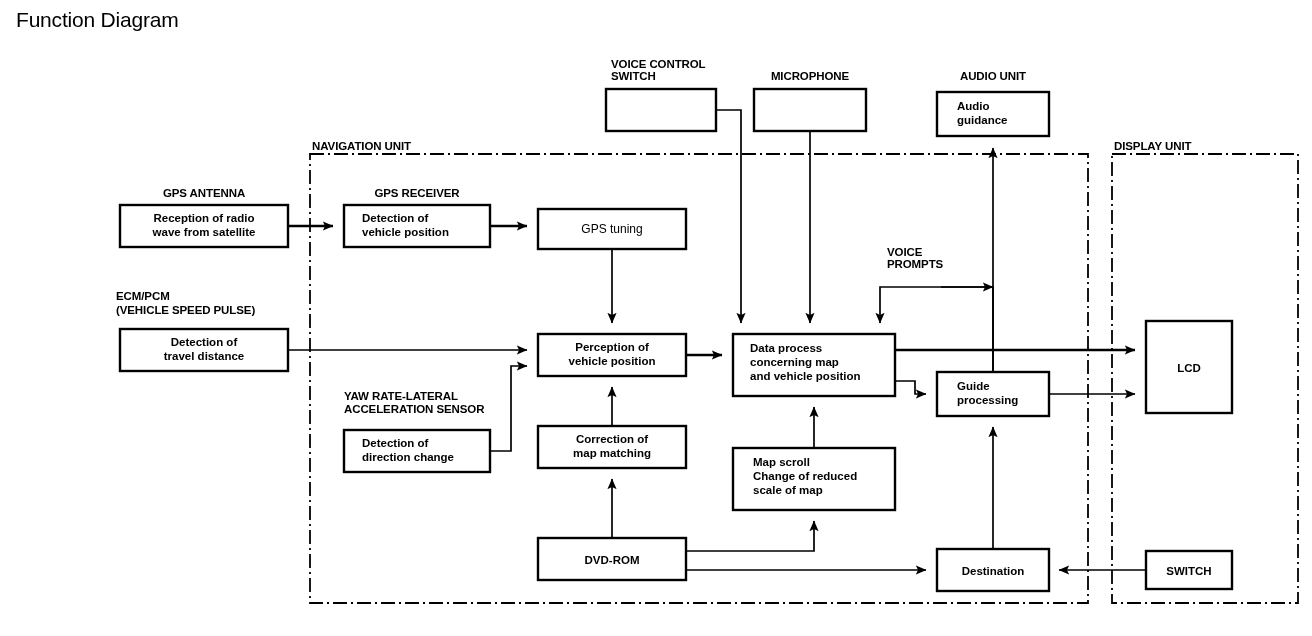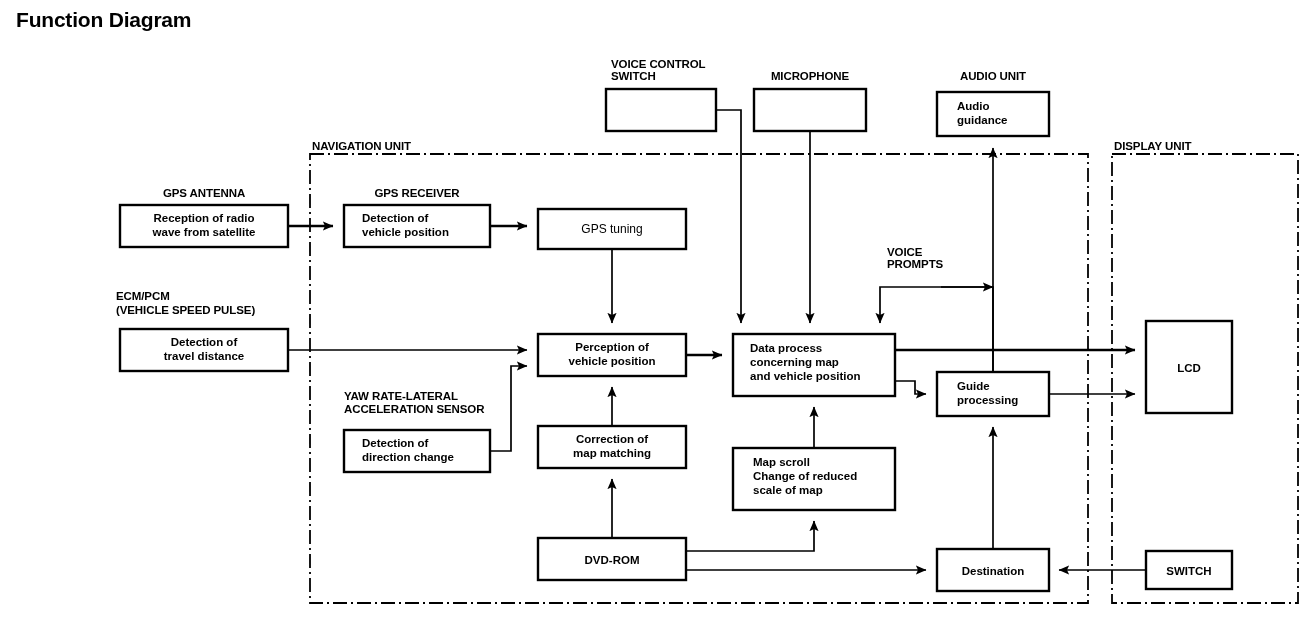--- a/index.html
+++ b/index.html
@@ -1,19 +1,19 @@
 <!DOCTYPE html>
 <html><head>
 <meta charset="utf-8">
 <style>
   html,body{margin:0;padding:0;background:#ffffff;}
   body{width:1312px;height:636px;overflow:hidden;
        font-family:"Liberation Sans","DejaVu Sans",sans-serif;color:#000;}
   #stage{position:relative;width:1312px;height:636px;}
-  #page-title{position:absolute;left:16px;top:8px;font-size:21px;font-weight:bold;
+  #page-title{position:absolute;left:16px;top:8px;font-size:21px;font-weight:normal;
               letter-spacing:-0.2px;}
   svg{position:absolute;left:0;top:0;}
   .bx{fill:#ffffff;stroke:#000000;stroke-width:2.4;}
   .ln{stroke:#000000;stroke-width:1.7;fill:none;}
   .lnthick{stroke:#000000;stroke-width:2.6;fill:none;}
   .dashbox{fill:none;stroke:#000000;stroke-width:1.8;
            stroke-dasharray:14 4 2 4;}
   .ar{fill:#000000;}
   .btxt{font-size:11.5px;font-weight:bold;text-anchor:middle;}
   .btxt-lite{font-size:12px;font-weight:normal;text-anchor:middle;}

